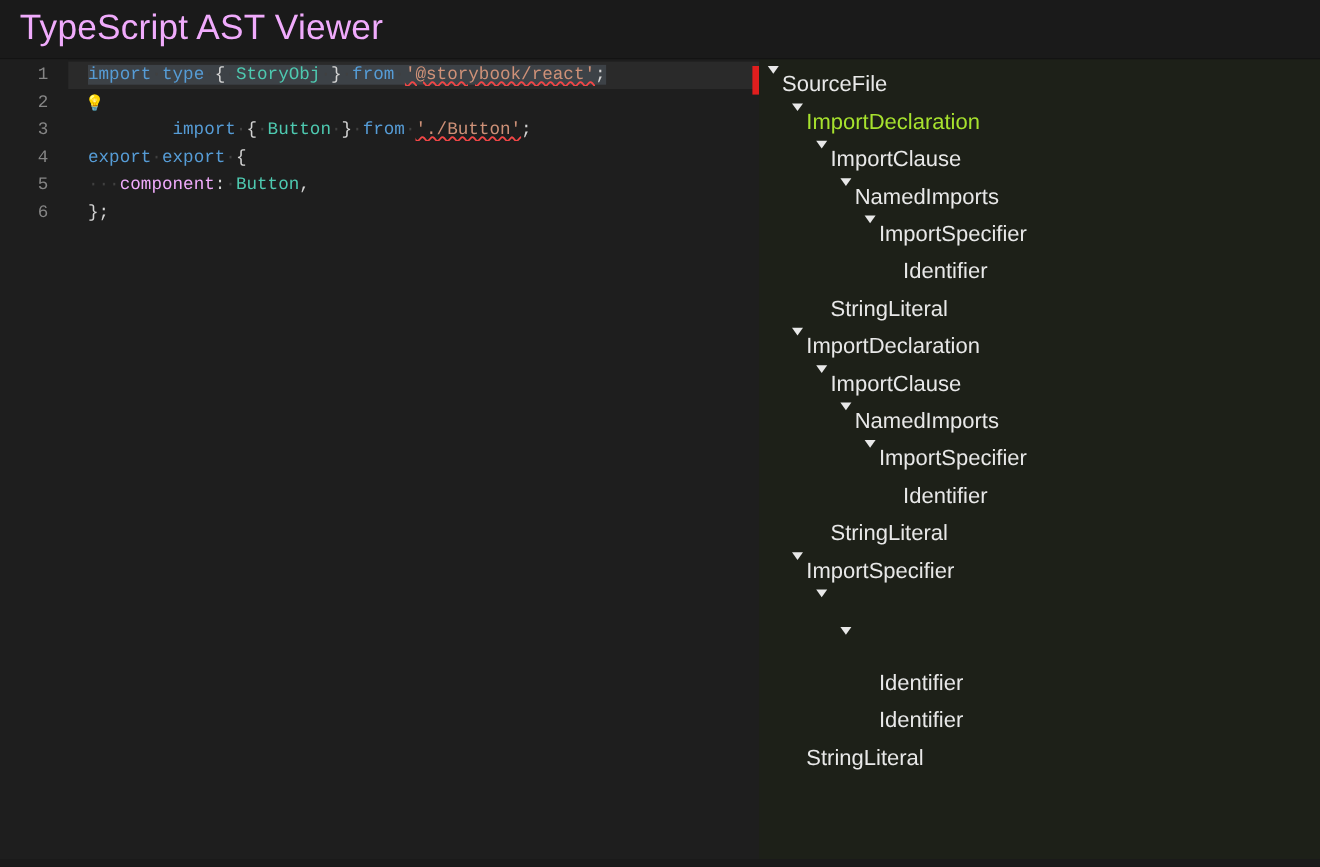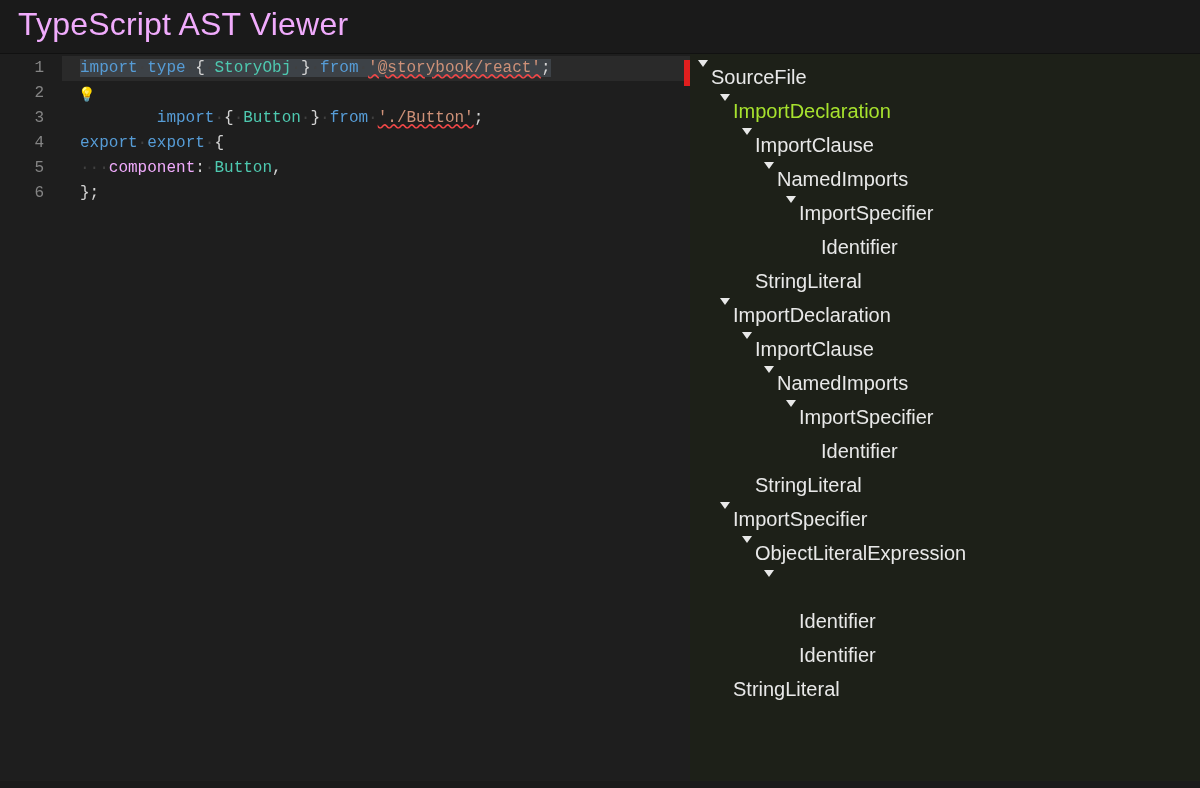--- a/index.html
+++ b/index.html
@@ -210,21 +210,20 @@
         <div class="tree-node" style="padding-left: 52px;">
           <span class="caret none"></span>
           <span class="label">StringLiteral</span>
         </div>
         <div class="tree-node" style="padding-left: 30px;">
           <span class="caret"></span>
           <span class="label">ImportSpecifier</span>
         </div>
         <div class="tree-node" style="padding-left: 52px;">
           <span class="caret"></span>
-          <span class="label">ObjectLiteralExpression</span>
         </div>
         <div class="tree-node" style="padding-left: 74px;">
           <span class="caret"></span>
         </div>
         <div class="tree-node" style="padding-left: 96px;">
           <span class="caret none"></span>
           <span class="label">Identifier</span>
         </div>
         <div class="tree-node" style="padding-left: 96px;">
           <span class="caret none"></span>

